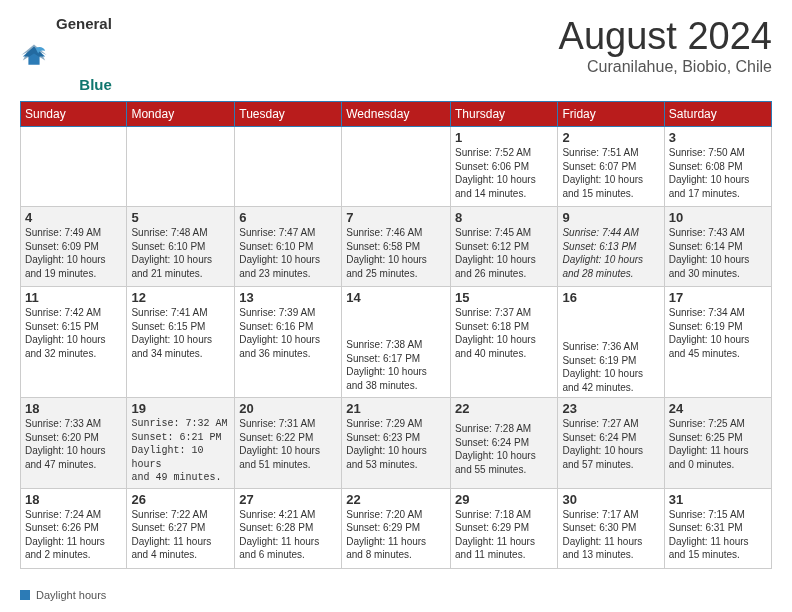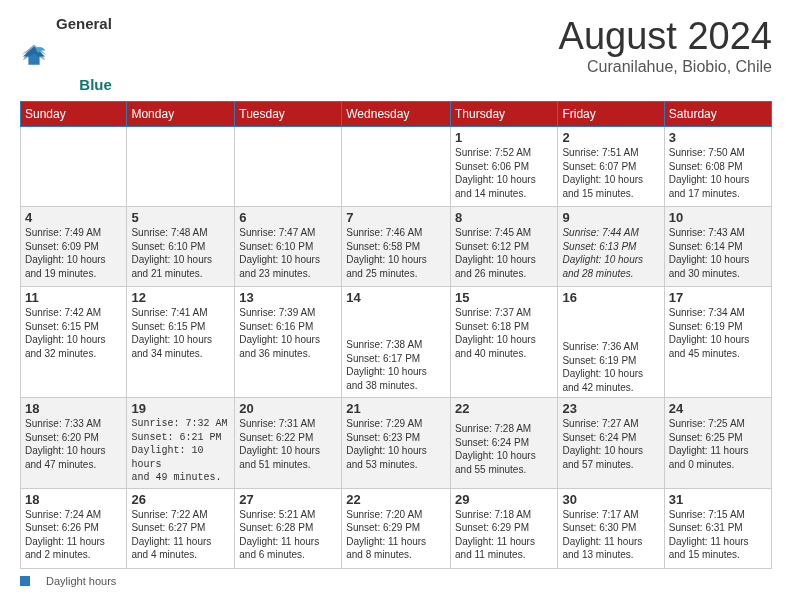--- a/index.html
+++ b/index.html
@@ -89,26 +89,26 @@
     }
     .day-info {
       color: #333;
       font-size: 10px;
       line-height: 1.35;
     }
     .empty-cell {
       background: #fff !important;
     }
     .footer {
-      margin-top: 6px;
+      margin-top: 20px;
       font-size: 11px;
       color: #555;
       display: flex;
       align-items: center;
-      gap: 16px;
+      gap: 6px;
     }
     .footer-dot {
       width: 10px;
       height: 10px;
       background: #2c7bb6;
       display: inline-block;
     }
   </style>
 </head>
 <body>
@@ -335,21 +335,21 @@
           </td>
           <td>
             <span class="day-number">26</span>
             <div class="day-info" style="white-space: pre-line;">Sunrise: 7:22 AM
 Sunset: 6:27 PM
 Daylight: 11 hours
 and 4 minutes.</div>
           </td>
           <td>
             <span class="day-number">27</span>
-            <div class="day-info" style="white-space: pre-line;">Sunrise: 5:21 AM
+            <div class="day-info" style="white-space: pre-line;">Sunrise: 4:21 AM
 Sunset: 6:28 PM
 Daylight: 11 hours
 and 6 minutes.</div>
           </td>
           <td>
             <span class="day-number">22</span>
             <div class="day-info" style="white-space: pre-line;">Sunrise: 7:20 AM
 Sunset: 6:29 PM
 Daylight: 11 hours
 and 8 minutes.</div>

